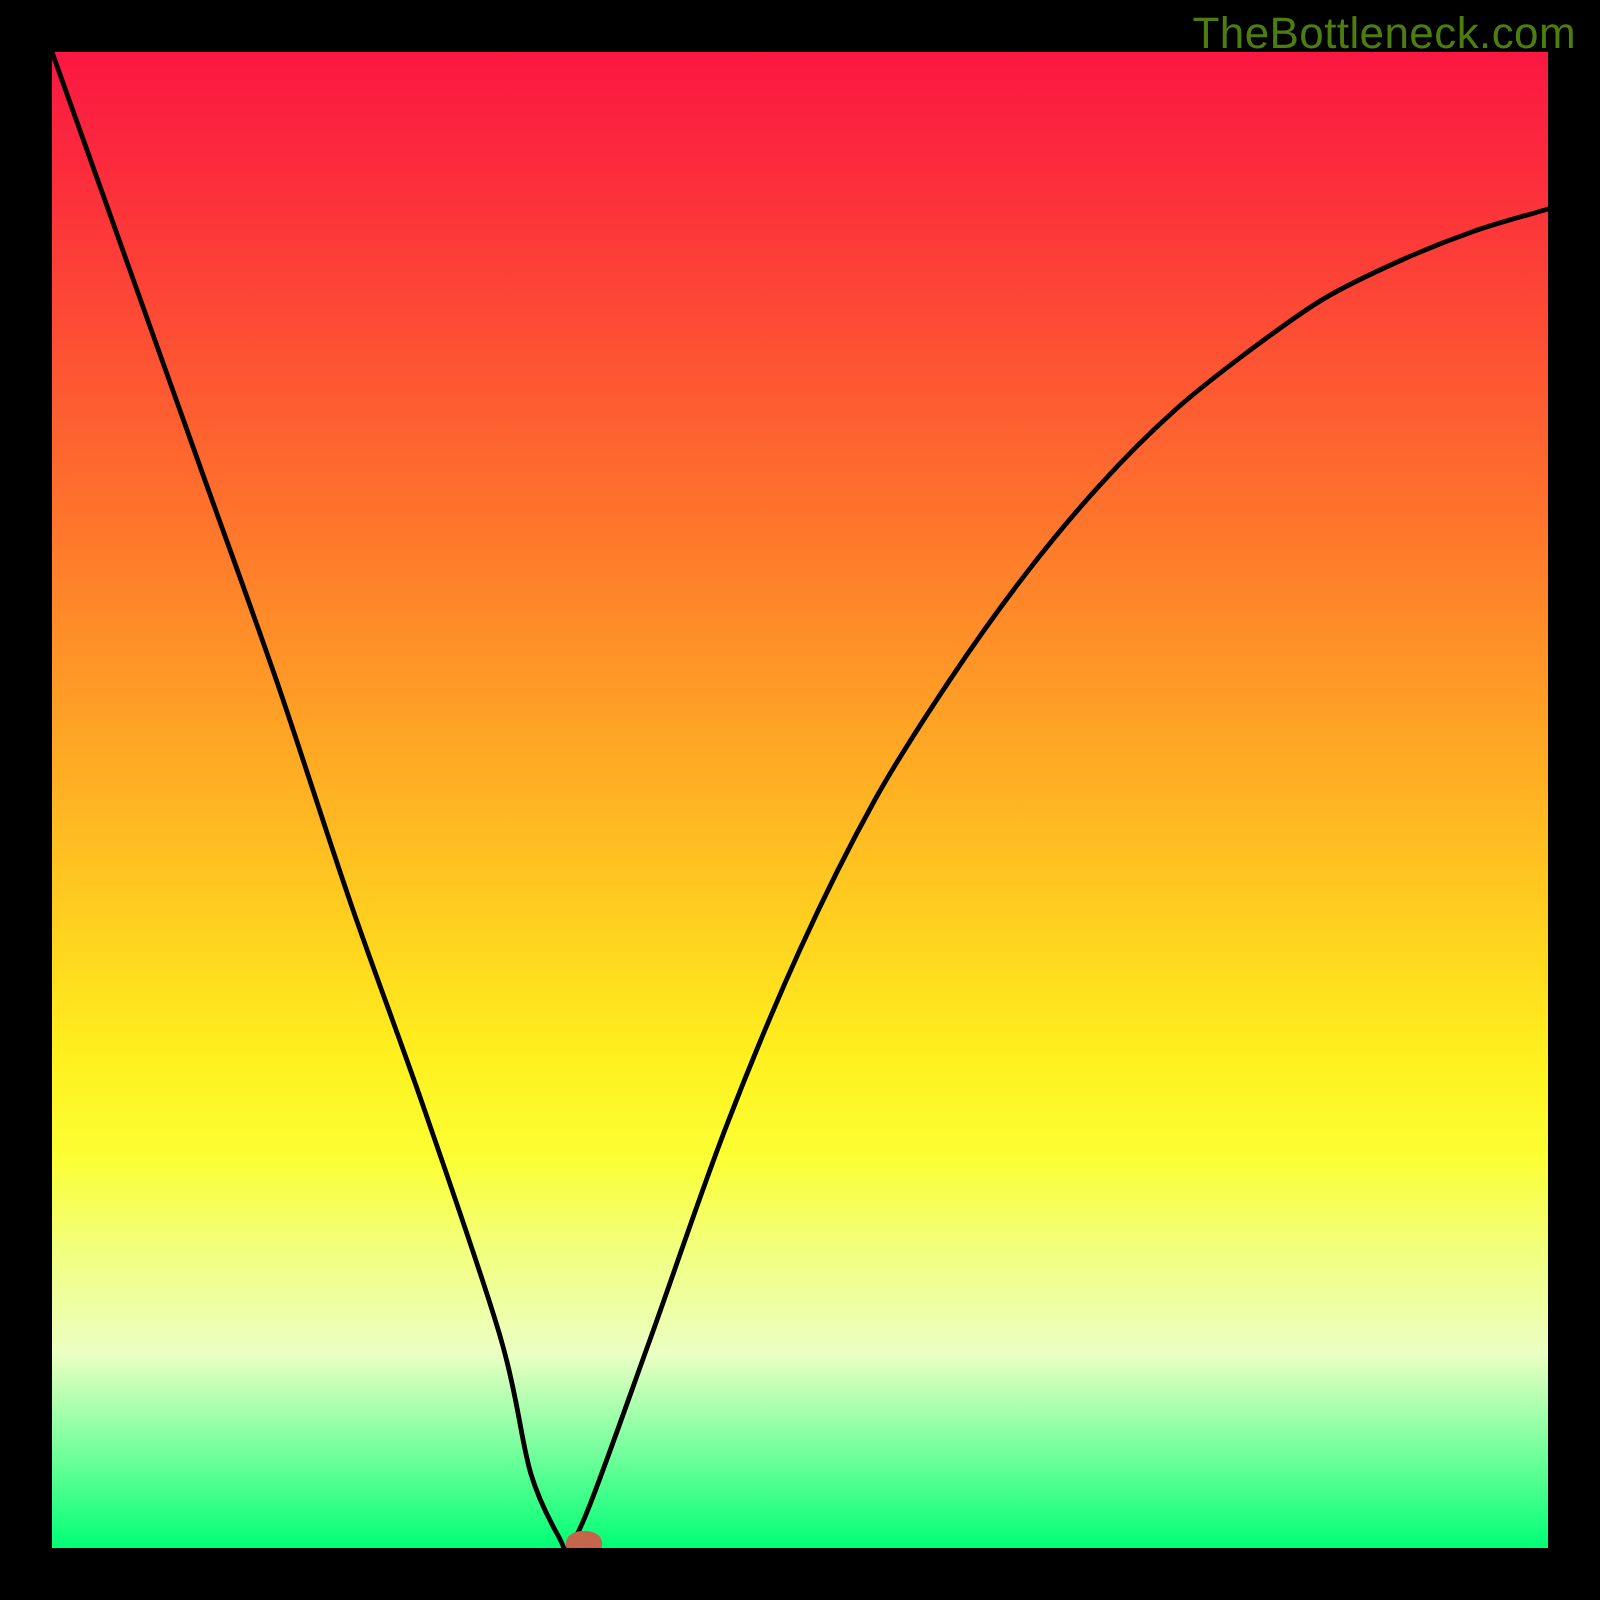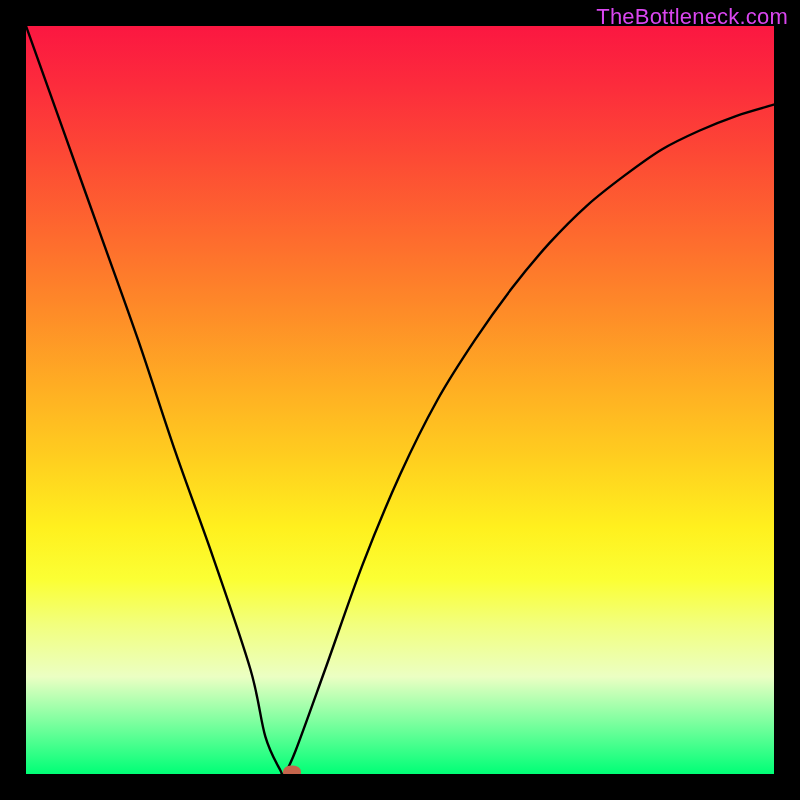--- a/index.html
+++ b/index.html
@@ -35,21 +35,21 @@
       #fbff34 74%,
       #f2ff7d 80%,
       #ebffc3 87%,
       #00ff76 100%
     );
   }
   .watermark {
     position: absolute;
     top: 4px;
     right: 12px;
-    color: #d946ef;
+    color: #4d7c0f;
     font-size: 22px;
     letter-spacing: 0.2px;
     font-weight: 500;
     user-select: none;
   }
   svg.curve {
     position: absolute;
     inset: 0;
   }
   .dot {

